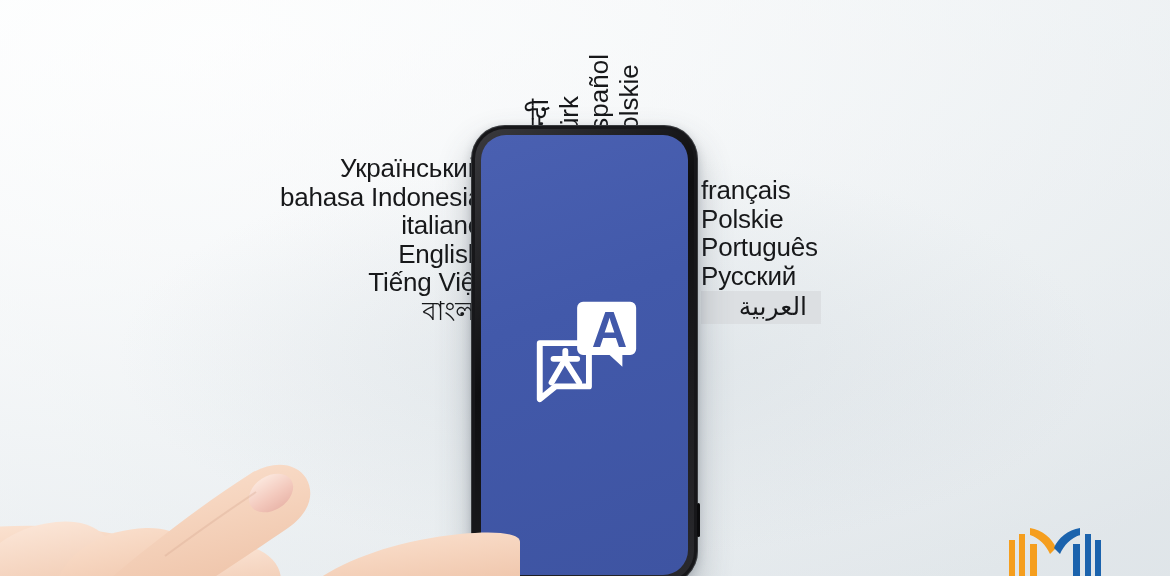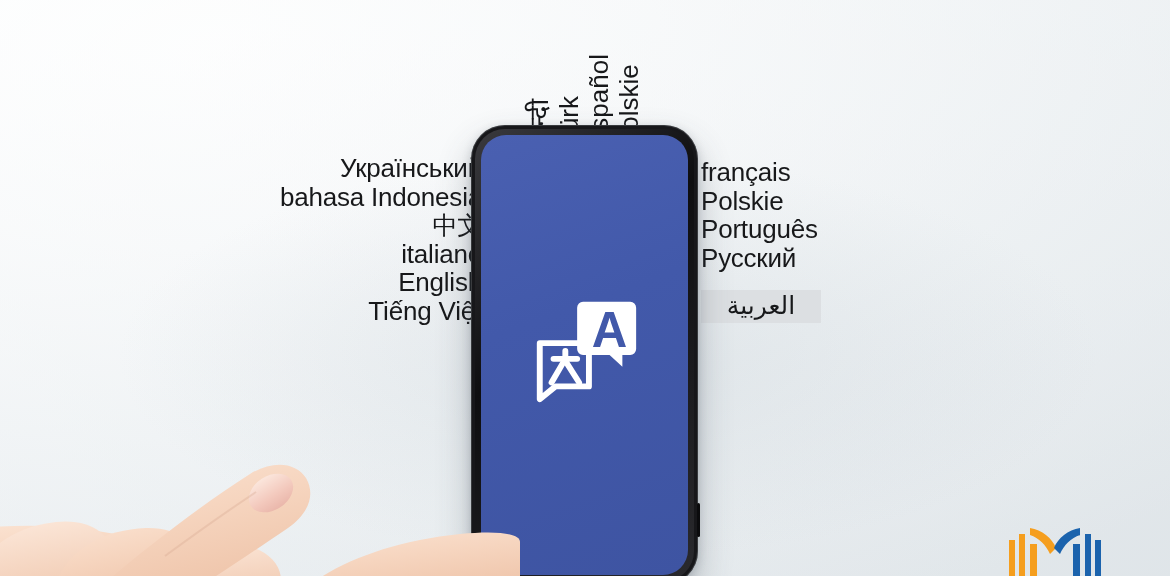--- a/index.html
+++ b/index.html
@@ -36,37 +36,37 @@
     white-space: nowrap;
   }
   #lang-left {
     right: 688px;
     top: 155px;
     text-align: right;
     width: 420px;
   }
   #lang-right {
     left: 701px;
-    top: 159px;
+    top: 177px;
     text-align: left;
     width: 330px;
   }
   .lang-item {
     display: block;
     font-size: 26px;
     line-height: 27.5px;
     margin-bottom: 1px;
     font-weight: 400;
   }
   .lang-item.highlighted {
     background: #dcdfe2;
     display: inline-block;
     padding: 2px 14px 3px 14px;
-    margin-top: 17px;
-    text-align: center;
+    margin-top: 0;
+    text-align: right;
     min-width: 92px;
   }
   .lang-item.arabic {
     font-size: 25px;
     direction: rtl;
   }
   .lang-item.cjk { font-size: 25px; }
 
   
   #lang-vertical {
@@ -174,24 +174,24 @@
   <div id="lang-vertical">
     <span class="lang-vert v0">हिन्दी</span>
     <span class="lang-vert v1">Türk</span>
     <span class="lang-vert v2">Español</span>
     <span class="lang-vert v3">Polskie</span>
   </div>
 
   <div class="lang-col" id="lang-left">
     <span class="lang-item">Український</span>
     <span class="lang-item">bahasa Indonesia</span>
-    <span class="lang-item cjk">中文</span>
     <span class="lang-item">italiano</span>
     <span class="lang-item">English</span>
     <span class="lang-item">Tiếng Việt</span>
+    <span class="lang-item">বাংলা</span>
   </div>
 
   <div class="lang-col" id="lang-right">
     <span class="lang-item">français</span>
     <span class="lang-item">Polskie</span>
     <span class="lang-item">Português</span>
     <span class="lang-item">Русский</span>
     <span class="lang-item arabic highlighted">العربية</span>
   </div>
 

